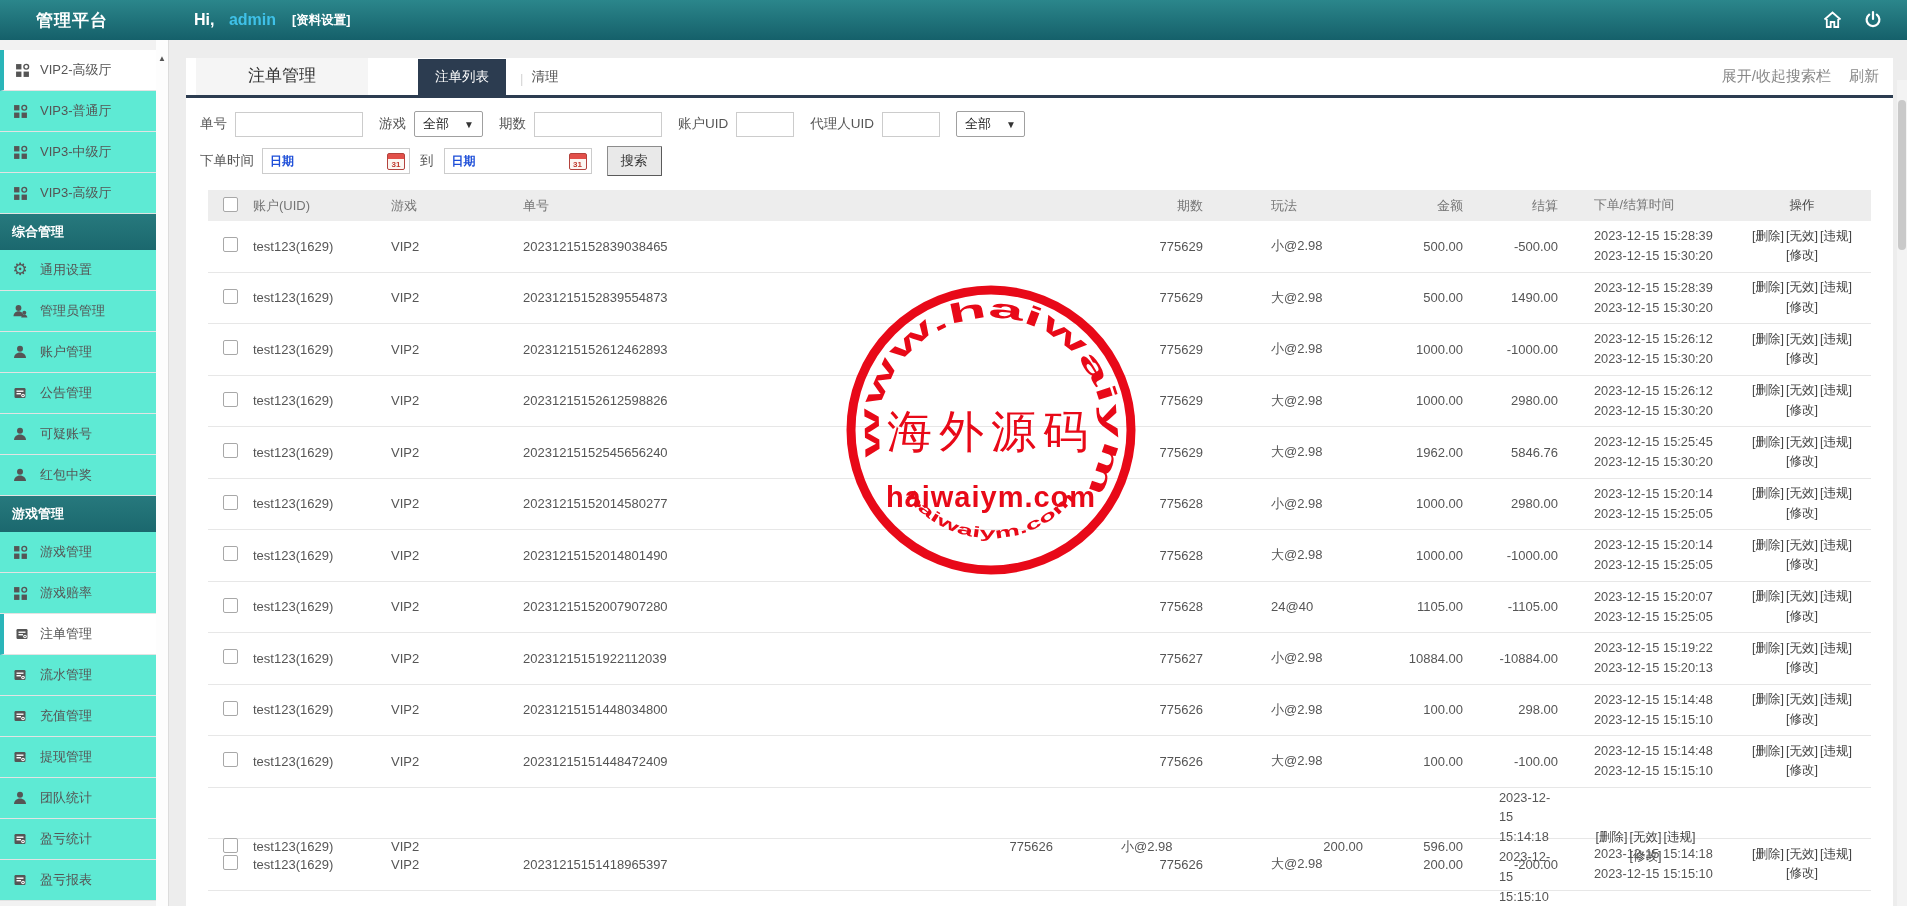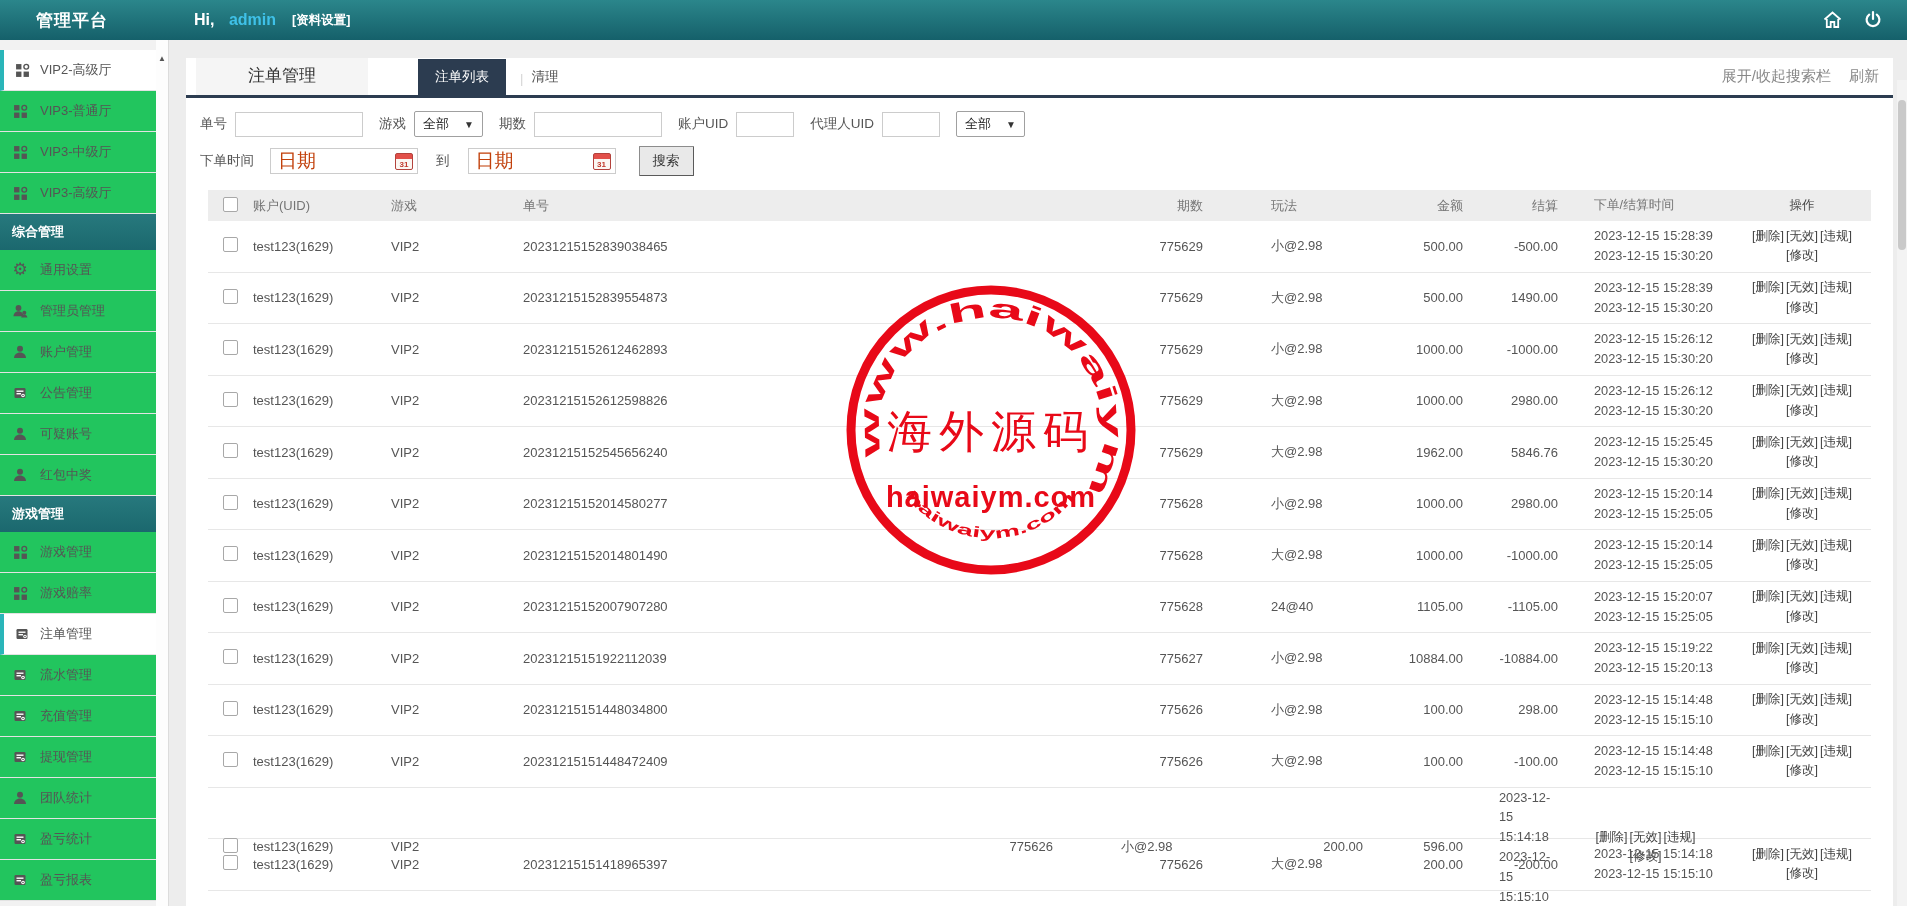--- a/index.html
+++ b/index.html
@@ -12,21 +12,21 @@
   .brand { color: #fff; font-weight: bold; font-size: 17px; margin-left: 36px; letter-spacing: 1px; }
   .greeting { margin-left: 86px; color: #fff; font-weight: bold; font-size: 16px; }
   .greeting .uname { color: #3fc1e8; margin-left: 10px; }
   .profile-link { color: #fff; font-size: 12.5px; margin-left: 16px; font-weight: bold; cursor: pointer; }
   .topbar-right { margin-left: auto; display: flex; align-items: center; gap: 20px; padding-right: 24px; }
   .topbar-right svg { display: block; cursor: pointer; }
 
   
   .layout { display: flex; height: 866px; }
   .sidebar { width: 156px; background: #f2f2f2; padding-top: 10px; overflow: hidden; }
-  .side-item { height: 41px; display: flex; align-items: center; background: #22c55e;
+  .side-item { height: 41px; display: flex; align-items: center; background: #5eead4;
     border-bottom: 1px solid #e3e3e3; cursor: pointer; }
   .side-item .ic { width: 40px; display: flex; justify-content: center; color: #555; }
   .side-item .lb { font-size: 13px; color: #555; }
   .side-item.active { background: #fff; border-left: 4px solid #2ab5b9; }
   .side-item.active .ic { width: 36px; }
   .side-section { height: 36px; display: flex; align-items: center; padding-left: 12px;
     background: linear-gradient(180deg, #27797d, #1b686e); color: #fff; font-size: 13px; font-weight: bold; }
   .side-scroll { width: 13px; background: #fdfdfd; border-right: 1px solid #dcdcdc; text-align: center; }
   .side-scroll .arr { font-size: 8px; color: #555; margin-top: 14px; cursor: pointer; }
   .gear-glyph { font-size: 17px; line-height: 14px; color: #555; }
@@ -41,31 +41,31 @@
   .subtab-active { background: #2c3c50; color: #fff; font-size: 13.5px; padding: 9px 17px;
     margin-left: 50px; cursor: pointer; }
   .subtab-divider { color: #d5d5d5; margin: 0 2px 9px 14px; font-size: 13px; }
   .subtab { color: #555; font-size: 13.5px; padding: 9px 6px; cursor: pointer; }
   .tabs-right { margin-left: auto; align-self: center; display: flex; gap: 18px; padding-right: 14px; }
   .tabs-right span { color: #888; font-size: 15px; cursor: pointer; }
 
   
   .search { padding: 13px 0 14px 14px; }
   .f-row { display: flex; align-items: center; }
-  .f-row + .f-row { margin-top: 9px; gap: 8px; }
+  .f-row + .f-row { margin-top: 9px; }
   .f-label { font-size: 13.5px; color: #555; margin-right: 8px; white-space: nowrap; }
   .f-input { height: 25px; border: 1px solid #ccc; font-size: 13px; color: #333; padding: 0 5px; background: #fff; }
   .w-lg { width: 128px; } .w-sm { width: 58px; }
   .f-group { display: flex; align-items: center; margin-right: 16px; }
   .f-select { height: 26px; border: 1px solid #a0a0a0; border-radius: 2px; background: #fff;
     display: inline-flex; align-items: center; gap: 15px; padding: 0 8px; font-size: 13px; color: #222; cursor: pointer; }
   .f-select .caret { font-size: 10px; color: #333; }
   .date-box { width: 148px; height: 26px; border: 1px solid #ccc; display: inline-flex;
     align-items: center; padding: 0 4px 0 7px; background: #fff; cursor: pointer; }
-  .date-box .ph { font-size: 19px; color: #c2410c; flex: 1; }
+  .date-box .ph { font-size: 12px; color: #1d4ed8; flex: 1; font-weight: bold; }
   .cal-icon { width: 18px; height: 17px; border: 1px solid #b3423c; border-radius: 2px;
     background: linear-gradient(#e2504a 0 5px, #fbf7f2 5px); font-size: 8px; color: #c0392b;
     display: flex; align-items: flex-end; justify-content: center; font-weight: bold; }
   .btn-search { margin-left: 15px; padding: 5px 13px; font-size: 13.5px; color: #333;
     background: #e9e9e9; border: 1px solid #8c8c8c; border-right-color: #5a5a5a;
     border-bottom-color: #5a5a5a; border-radius: 1px; cursor: pointer; }
 
   
   .grid-row { display: grid; grid-template-columns: 45px 138px 132px 1fr 150px 160px 100px 95px 175px 138px;
     align-items: center; margin: 0 22px; }

